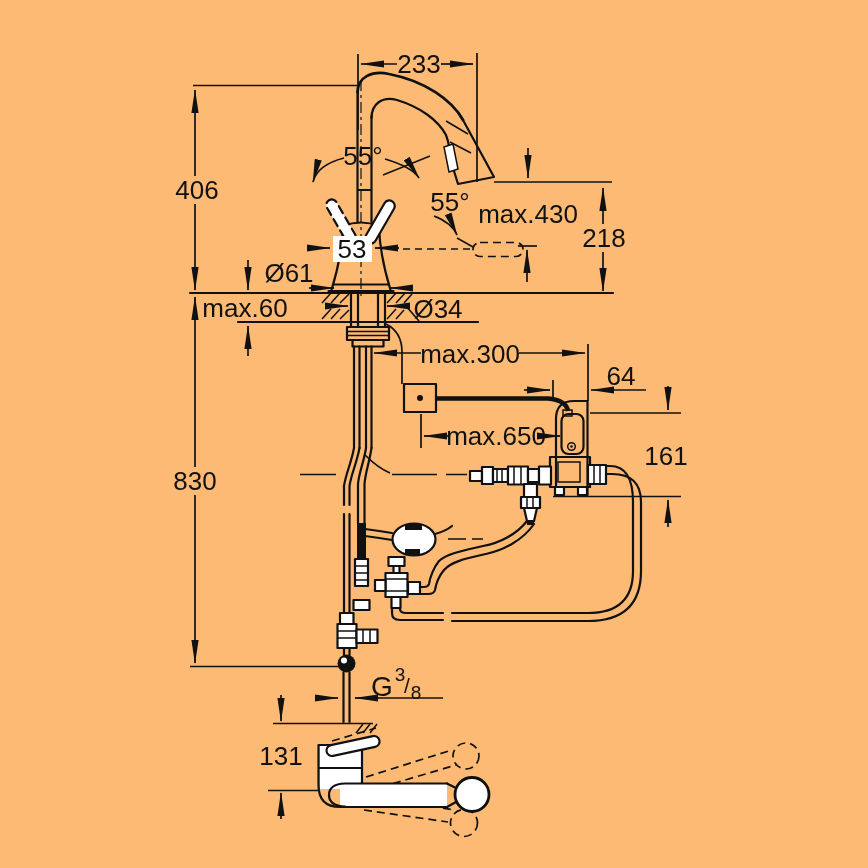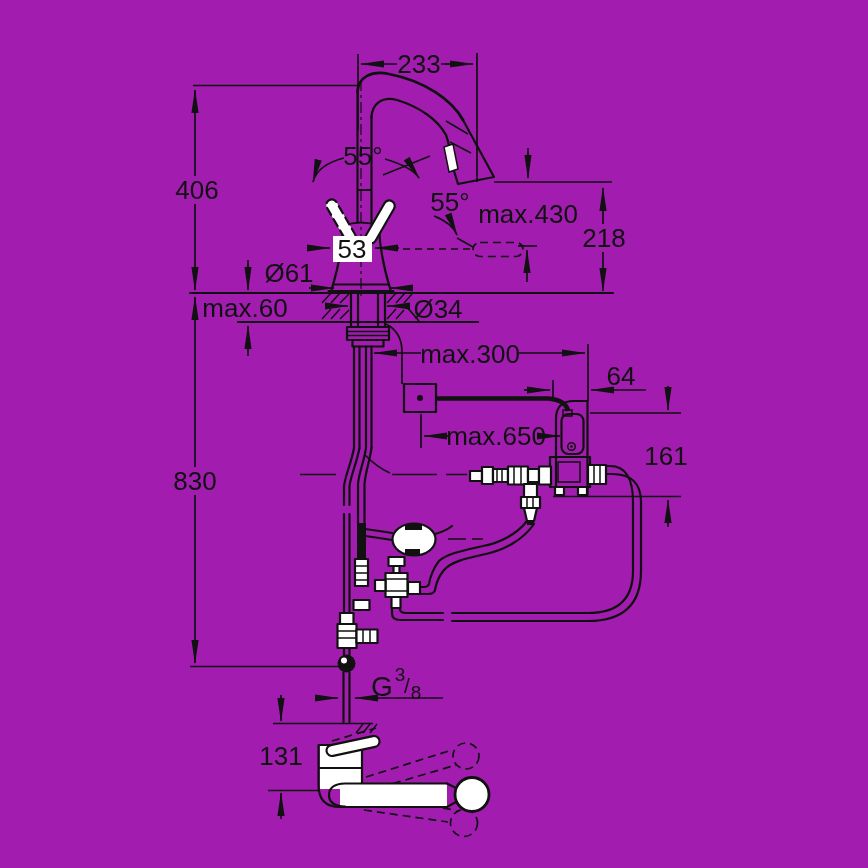--- a/index.html
+++ b/index.html
@@ -1,16 +1,16 @@
 <!DOCTYPE html>
 <html><head>
 <meta charset="utf-8">
 <style>
   html,body { margin:0; padding:0; background:#ffffff; }
-  .stage { width:868px; height:868px; position:relative; background:#a21caf; overflow:hidden; }
+  .stage { width:868px; height:868px; position:relative; background:#fdba74; overflow:hidden; }
   svg text { font-family:"Liberation Sans", sans-serif; font-size:26px; fill:#111; text-anchor:middle; }
   svg text.sm { font-size:19px; }
   svg text.md { font-size:21px; }
   svg text.lg { font-size:28px; }
   .ln  { fill:none; stroke:#111; stroke-width:2.2; stroke-linecap:round; stroke-linejoin:round; }
   .ln3 { fill:none; stroke:#111; stroke-width:2.8; stroke-linecap:round; stroke-linejoin:round; }
   .thn { fill:none; stroke:#111; stroke-width:1.5; }
   .dim { fill:none; stroke:#111; stroke-width:1.7; }
   .ar  { marker-end:url(#arrow); }
   .dsh { stroke-dasharray:8 5; }

